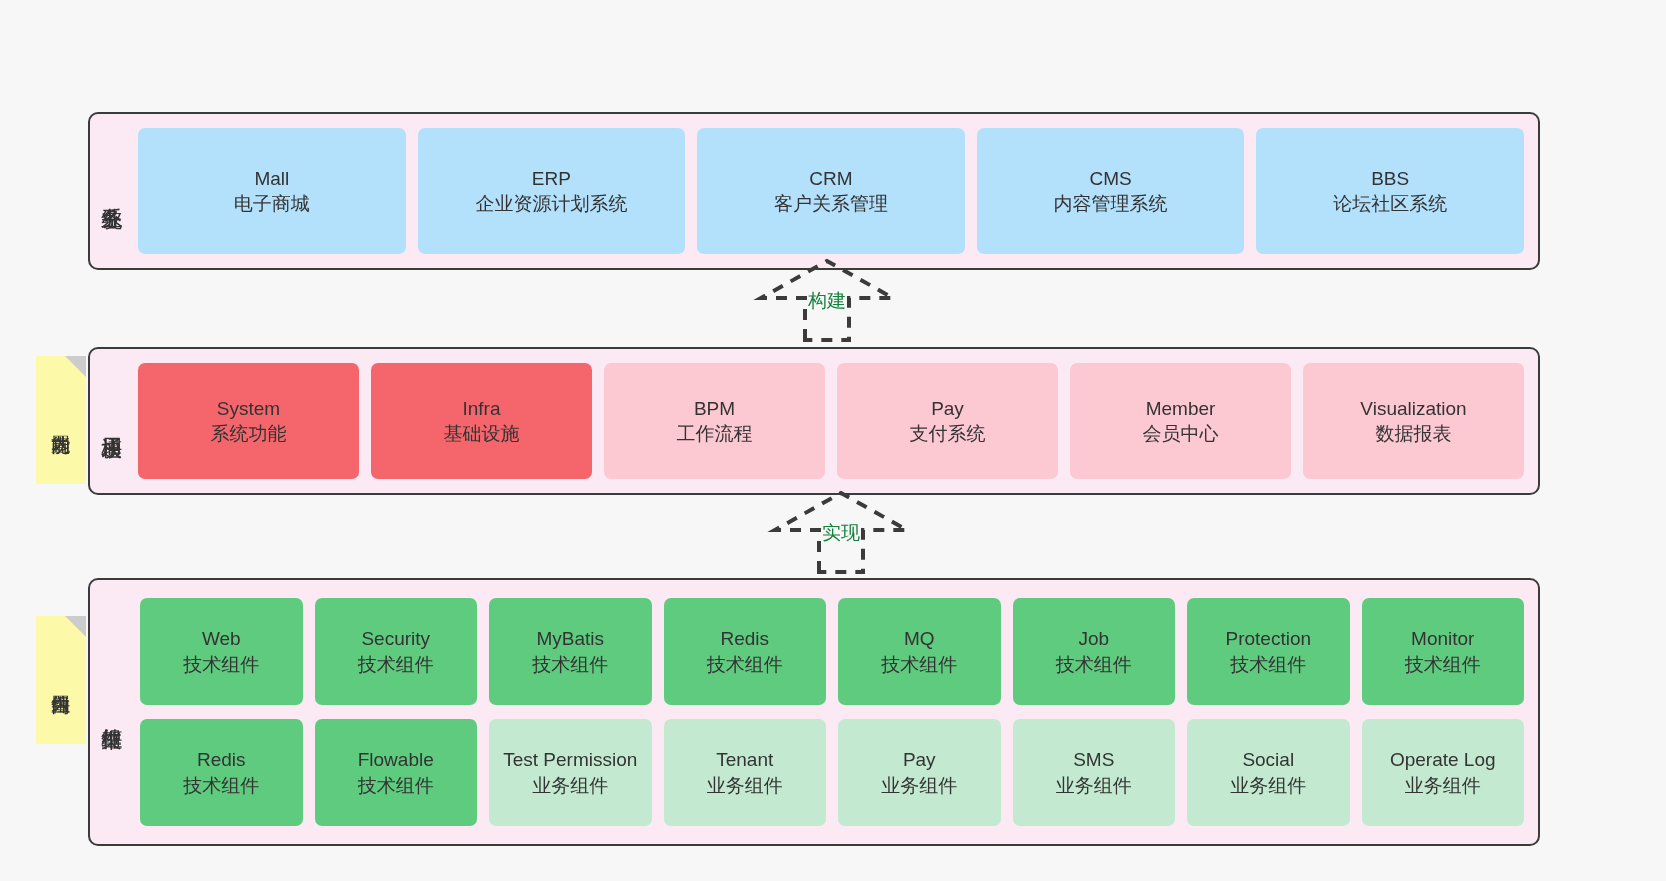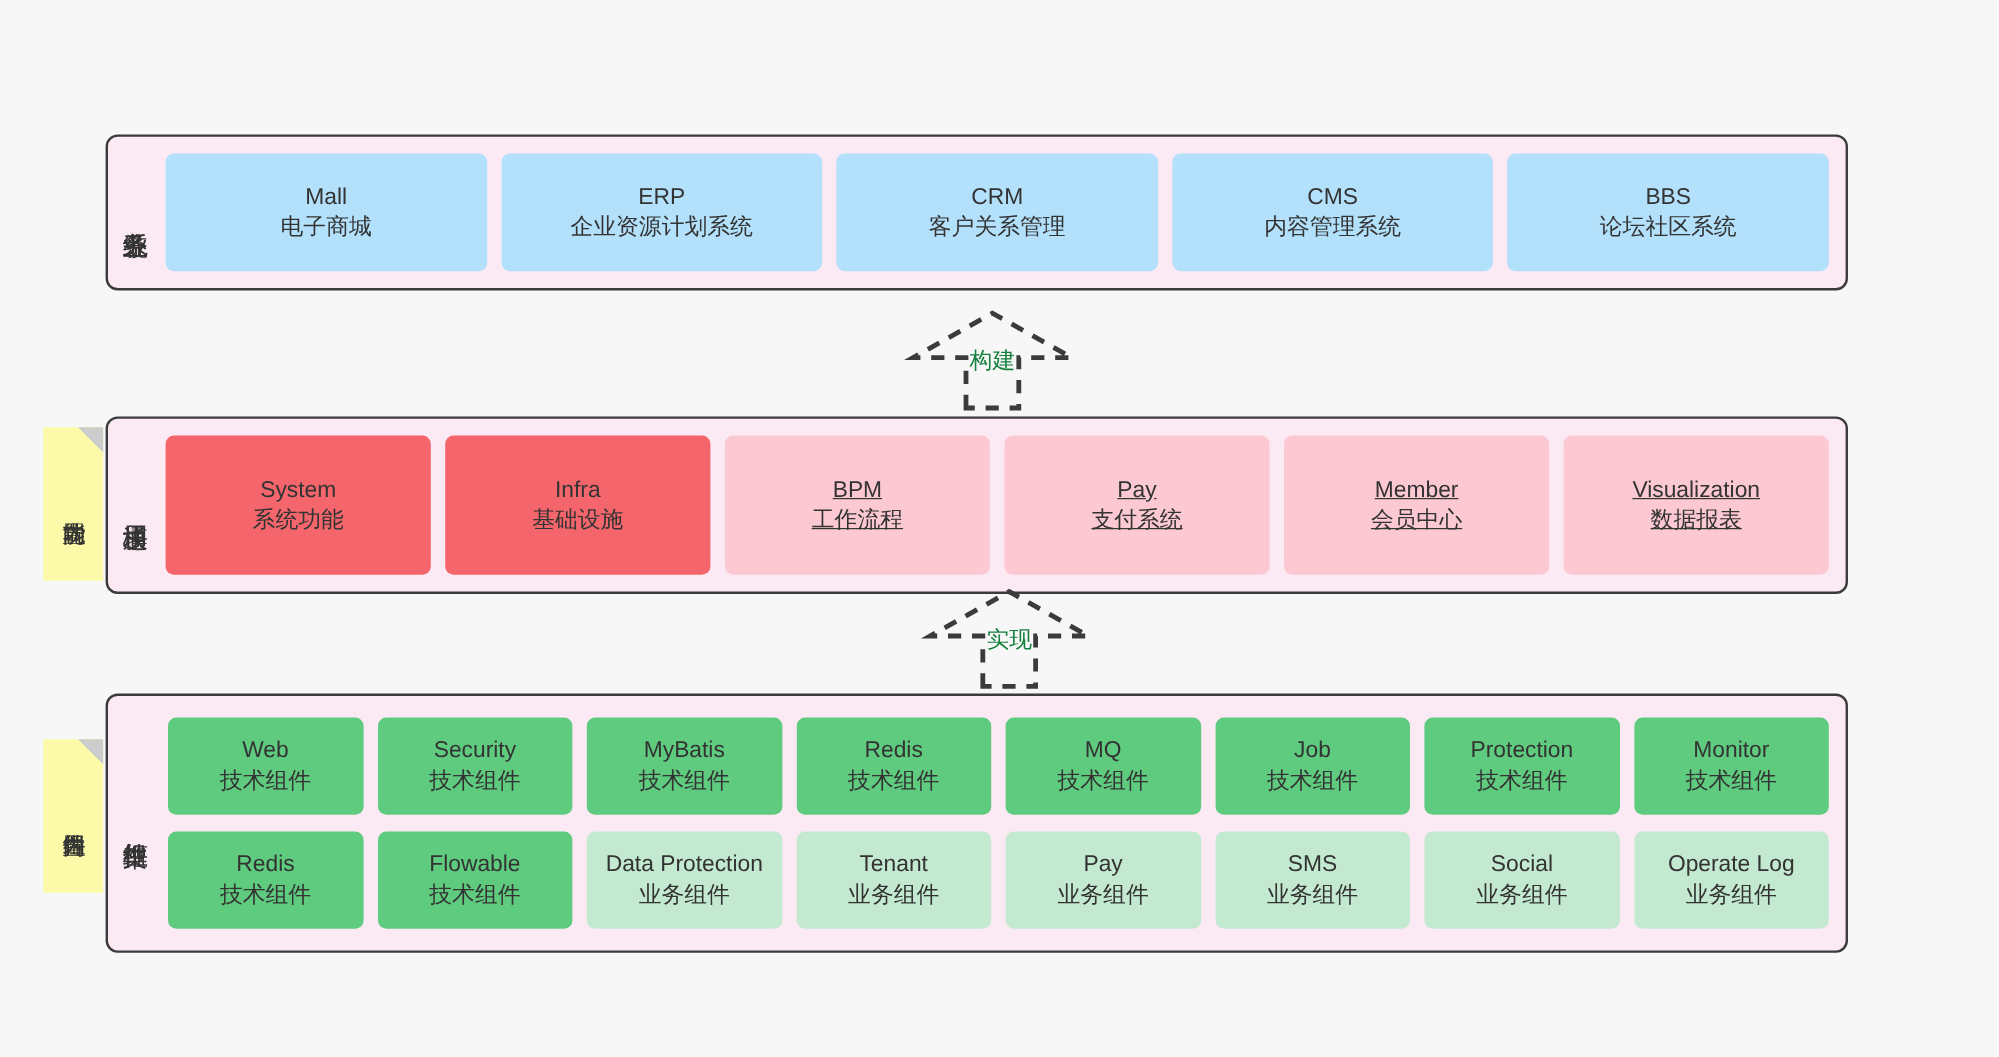--- a/index.html
+++ b/index.html
@@ -82,21 +82,21 @@
     padding: 4px 6px;
     box-sizing: border-box;
     user-select: none;
   }
   .card .card-name { display: block; }
   .card .card-sub { display: block; }
 
   
   .c-blue        { background: #b3e0fb; }
   .c-red         { background: #f4666c; }
-  .c-pink        { background: #fcc9d3; text-decoration: underline; }
+  .c-pink        { background: #fcc9d3; }
   .c-green       { background: #5fcb7f; }
   .c-green-light { background: #c3ead0; }
 
   
   .note {
     position: absolute;
     background: #fcfaa8;
     box-sizing: border-box;
     display: flex;
     align-items: center;
@@ -136,21 +136,21 @@
     color: #15803d;
     user-select: none;
     pointer-events: none;
   }
 </style>
 </head>
 <body>
 
 <div class="canvas">
 
-  <div class="layer" style="left:88px; top:112px; width:1452px; height:130px;">
+  <div class="layer" style="left:88px; top:112px; width:1452px; height:158px;">
     <div class="layer-title">业务系统</div>
     <div class="cards">
 
       <div class="card c-blue">
         <span class="card-name">Mall</span>
         <span class="card-sub">电子商城</span>
       </div>
       <div class="card c-blue">
         <span class="card-name">ERP</span>
         <span class="card-sub">企业资源计划系统</span>
@@ -220,21 +220,21 @@
       <path d="M 48 82 L 48 40 L 4 40 L 70 3 L 136 40 L 92 40 L 92 82 Z" fill="none" stroke="#3b3b3b" stroke-width="4" stroke-dasharray="11 9" stroke-linecap="butt" stroke-linejoin="miter"></path>
     </svg>
     <div class="arrow-label" style="bottom:28px;">实现</div>
   </div>
 
   <div class="note" style="left:36px; top:616px; width:50px; height:128px;">
     <span class="fold"></span>
     <span>内置组件</span>
   </div>
 
-  <div class="layer" style="left:88px; top:578px; width:1452px; height:216px;">
+  <div class="layer" style="left:88px; top:578px; width:1452px; height:268px;">
     <div class="layer-title">框架组件</div>
     <div class="cards two-rows">
 
       <div class="card-row">
         <div class="card c-green">
           <span class="card-name">Web</span>
           <span class="card-sub">技术组件</span>
         </div>
         <div class="card c-green">
           <span class="card-name">Security</span>
@@ -269,21 +269,21 @@
       <div class="card-row">
         <div class="card c-green">
           <span class="card-name">Redis</span>
           <span class="card-sub">技术组件</span>
         </div>
         <div class="card c-green">
           <span class="card-name">Flowable</span>
           <span class="card-sub">技术组件</span>
         </div>
         <div class="card c-green-light">
-          <span class="card-name">Data Protection</span>
+          <span class="card-name">Test Permission</span>
           <span class="card-sub">业务组件</span>
         </div>
         <div class="card c-green-light">
           <span class="card-name">Tenant</span>
           <span class="card-sub">业务组件</span>
         </div>
         <div class="card c-green-light">
           <span class="card-name">Pay</span>
           <span class="card-sub">业务组件</span>
         </div>

